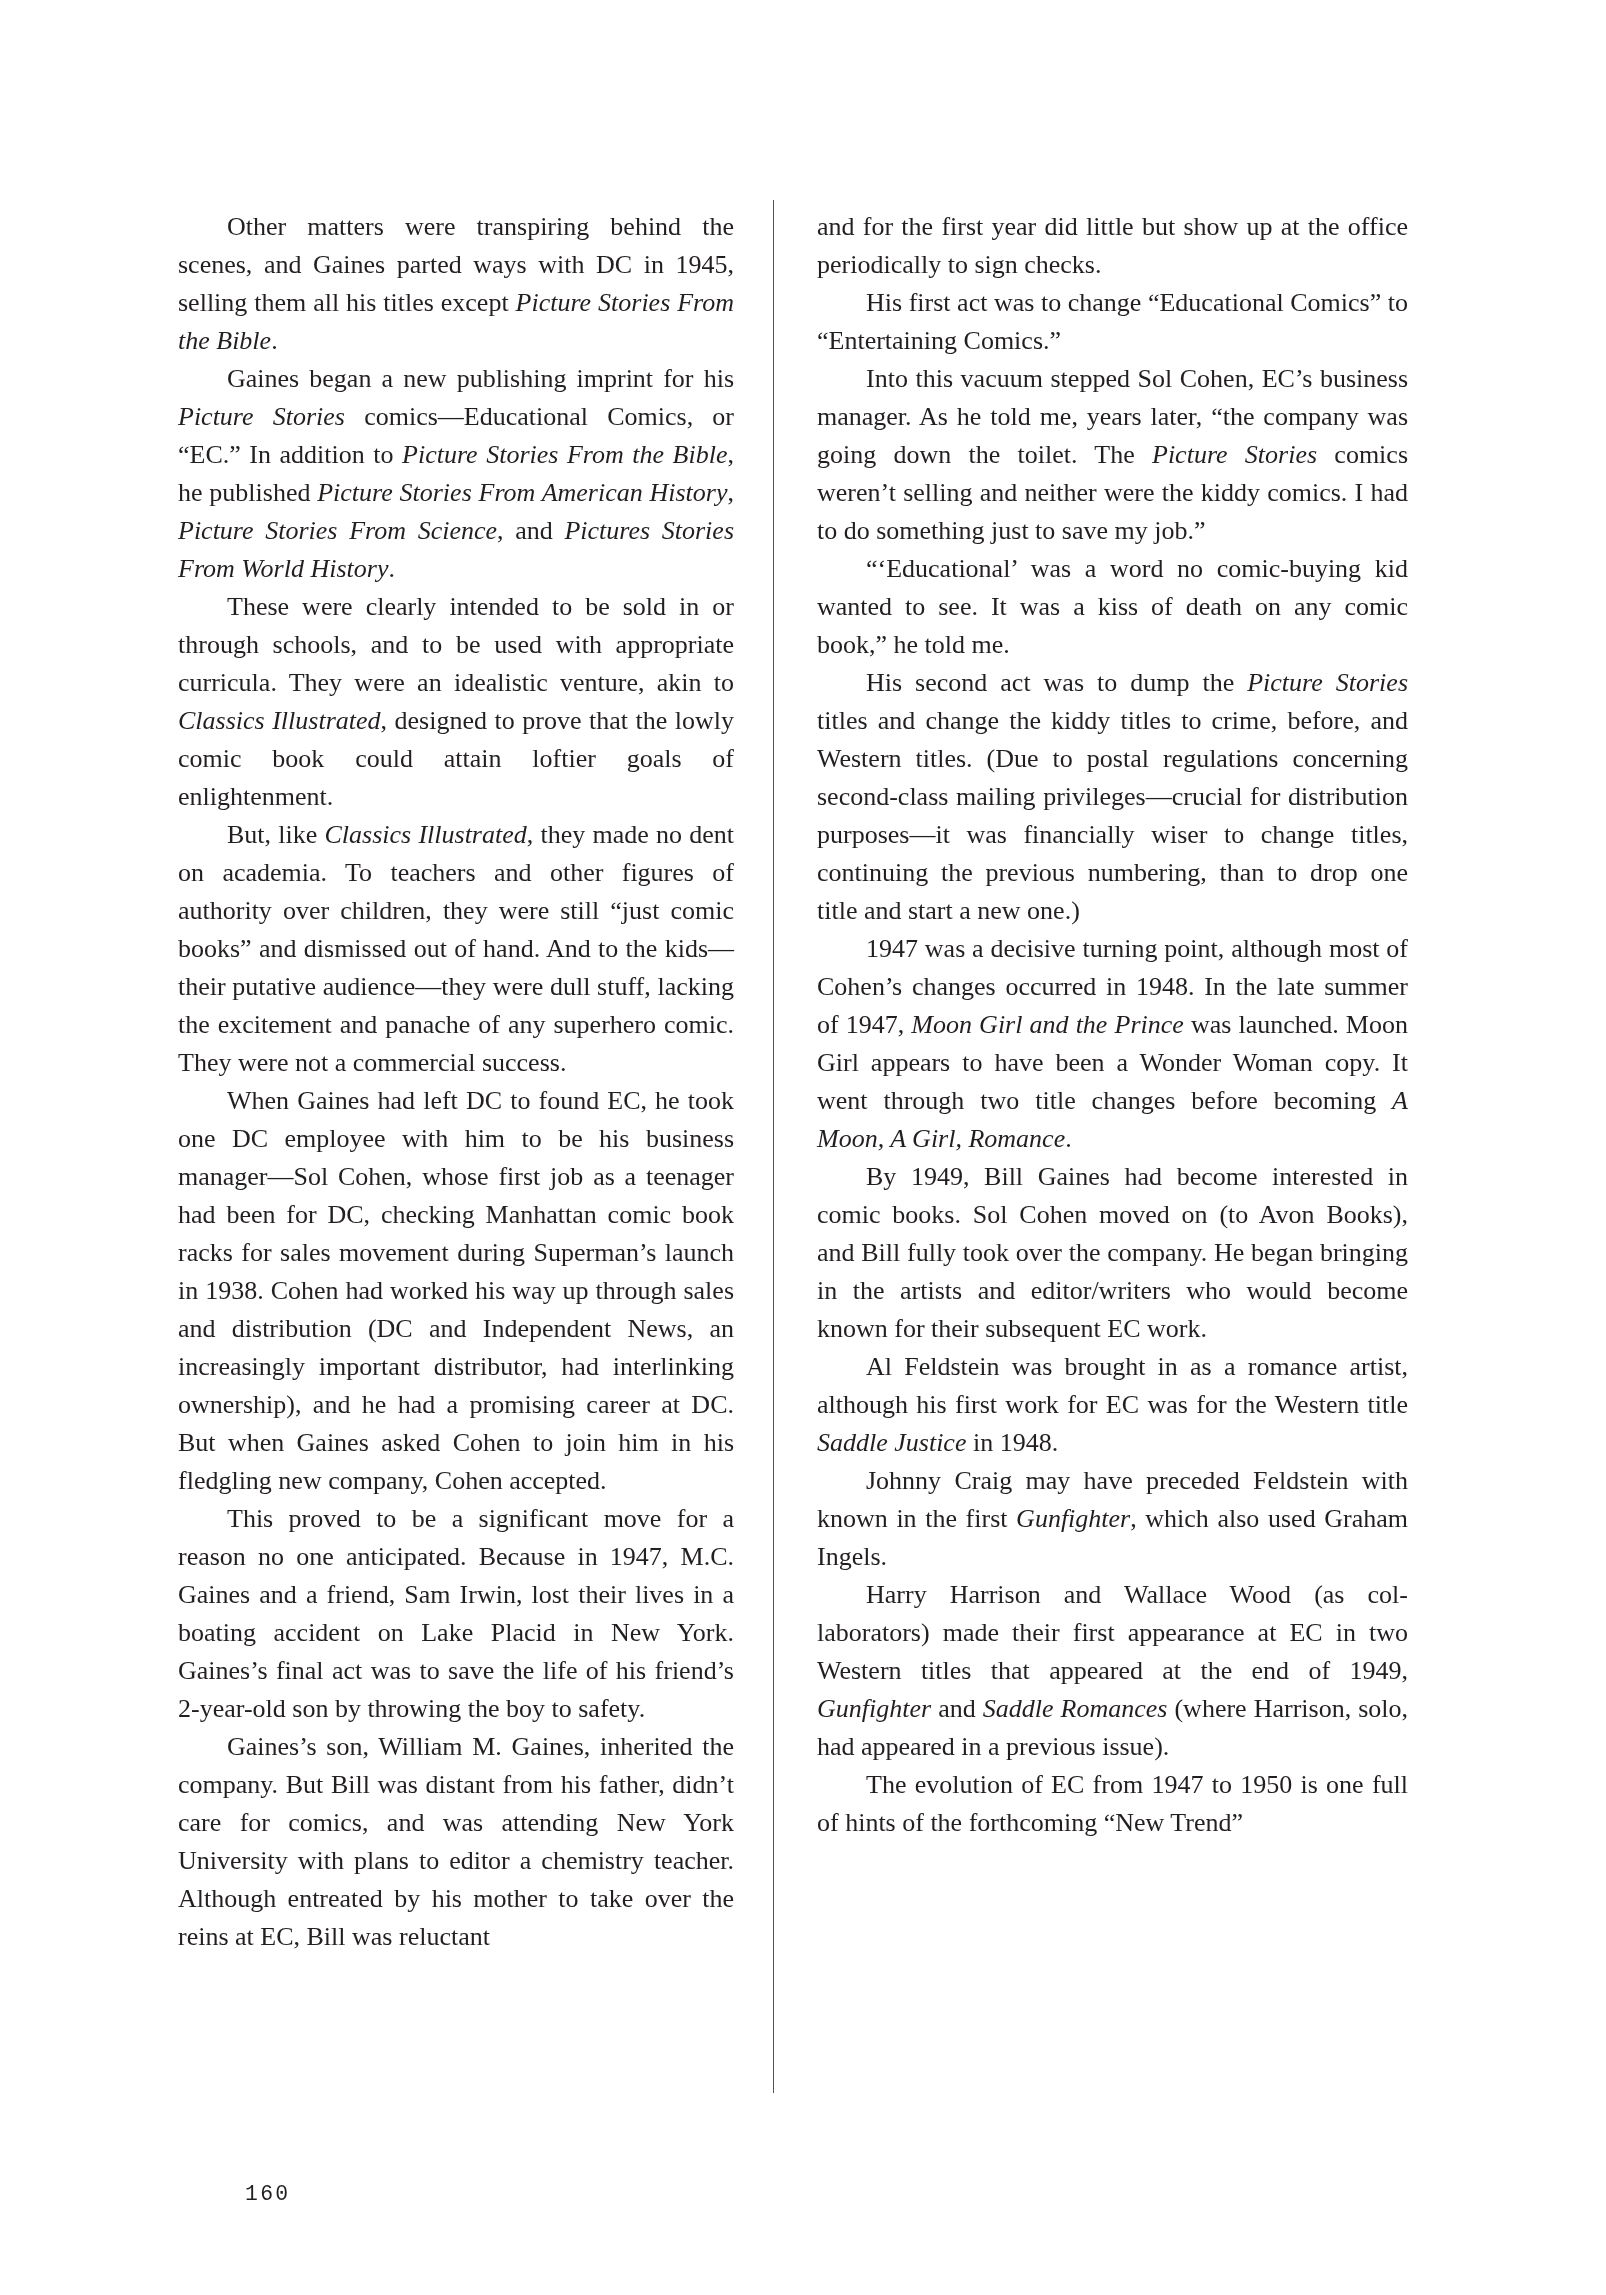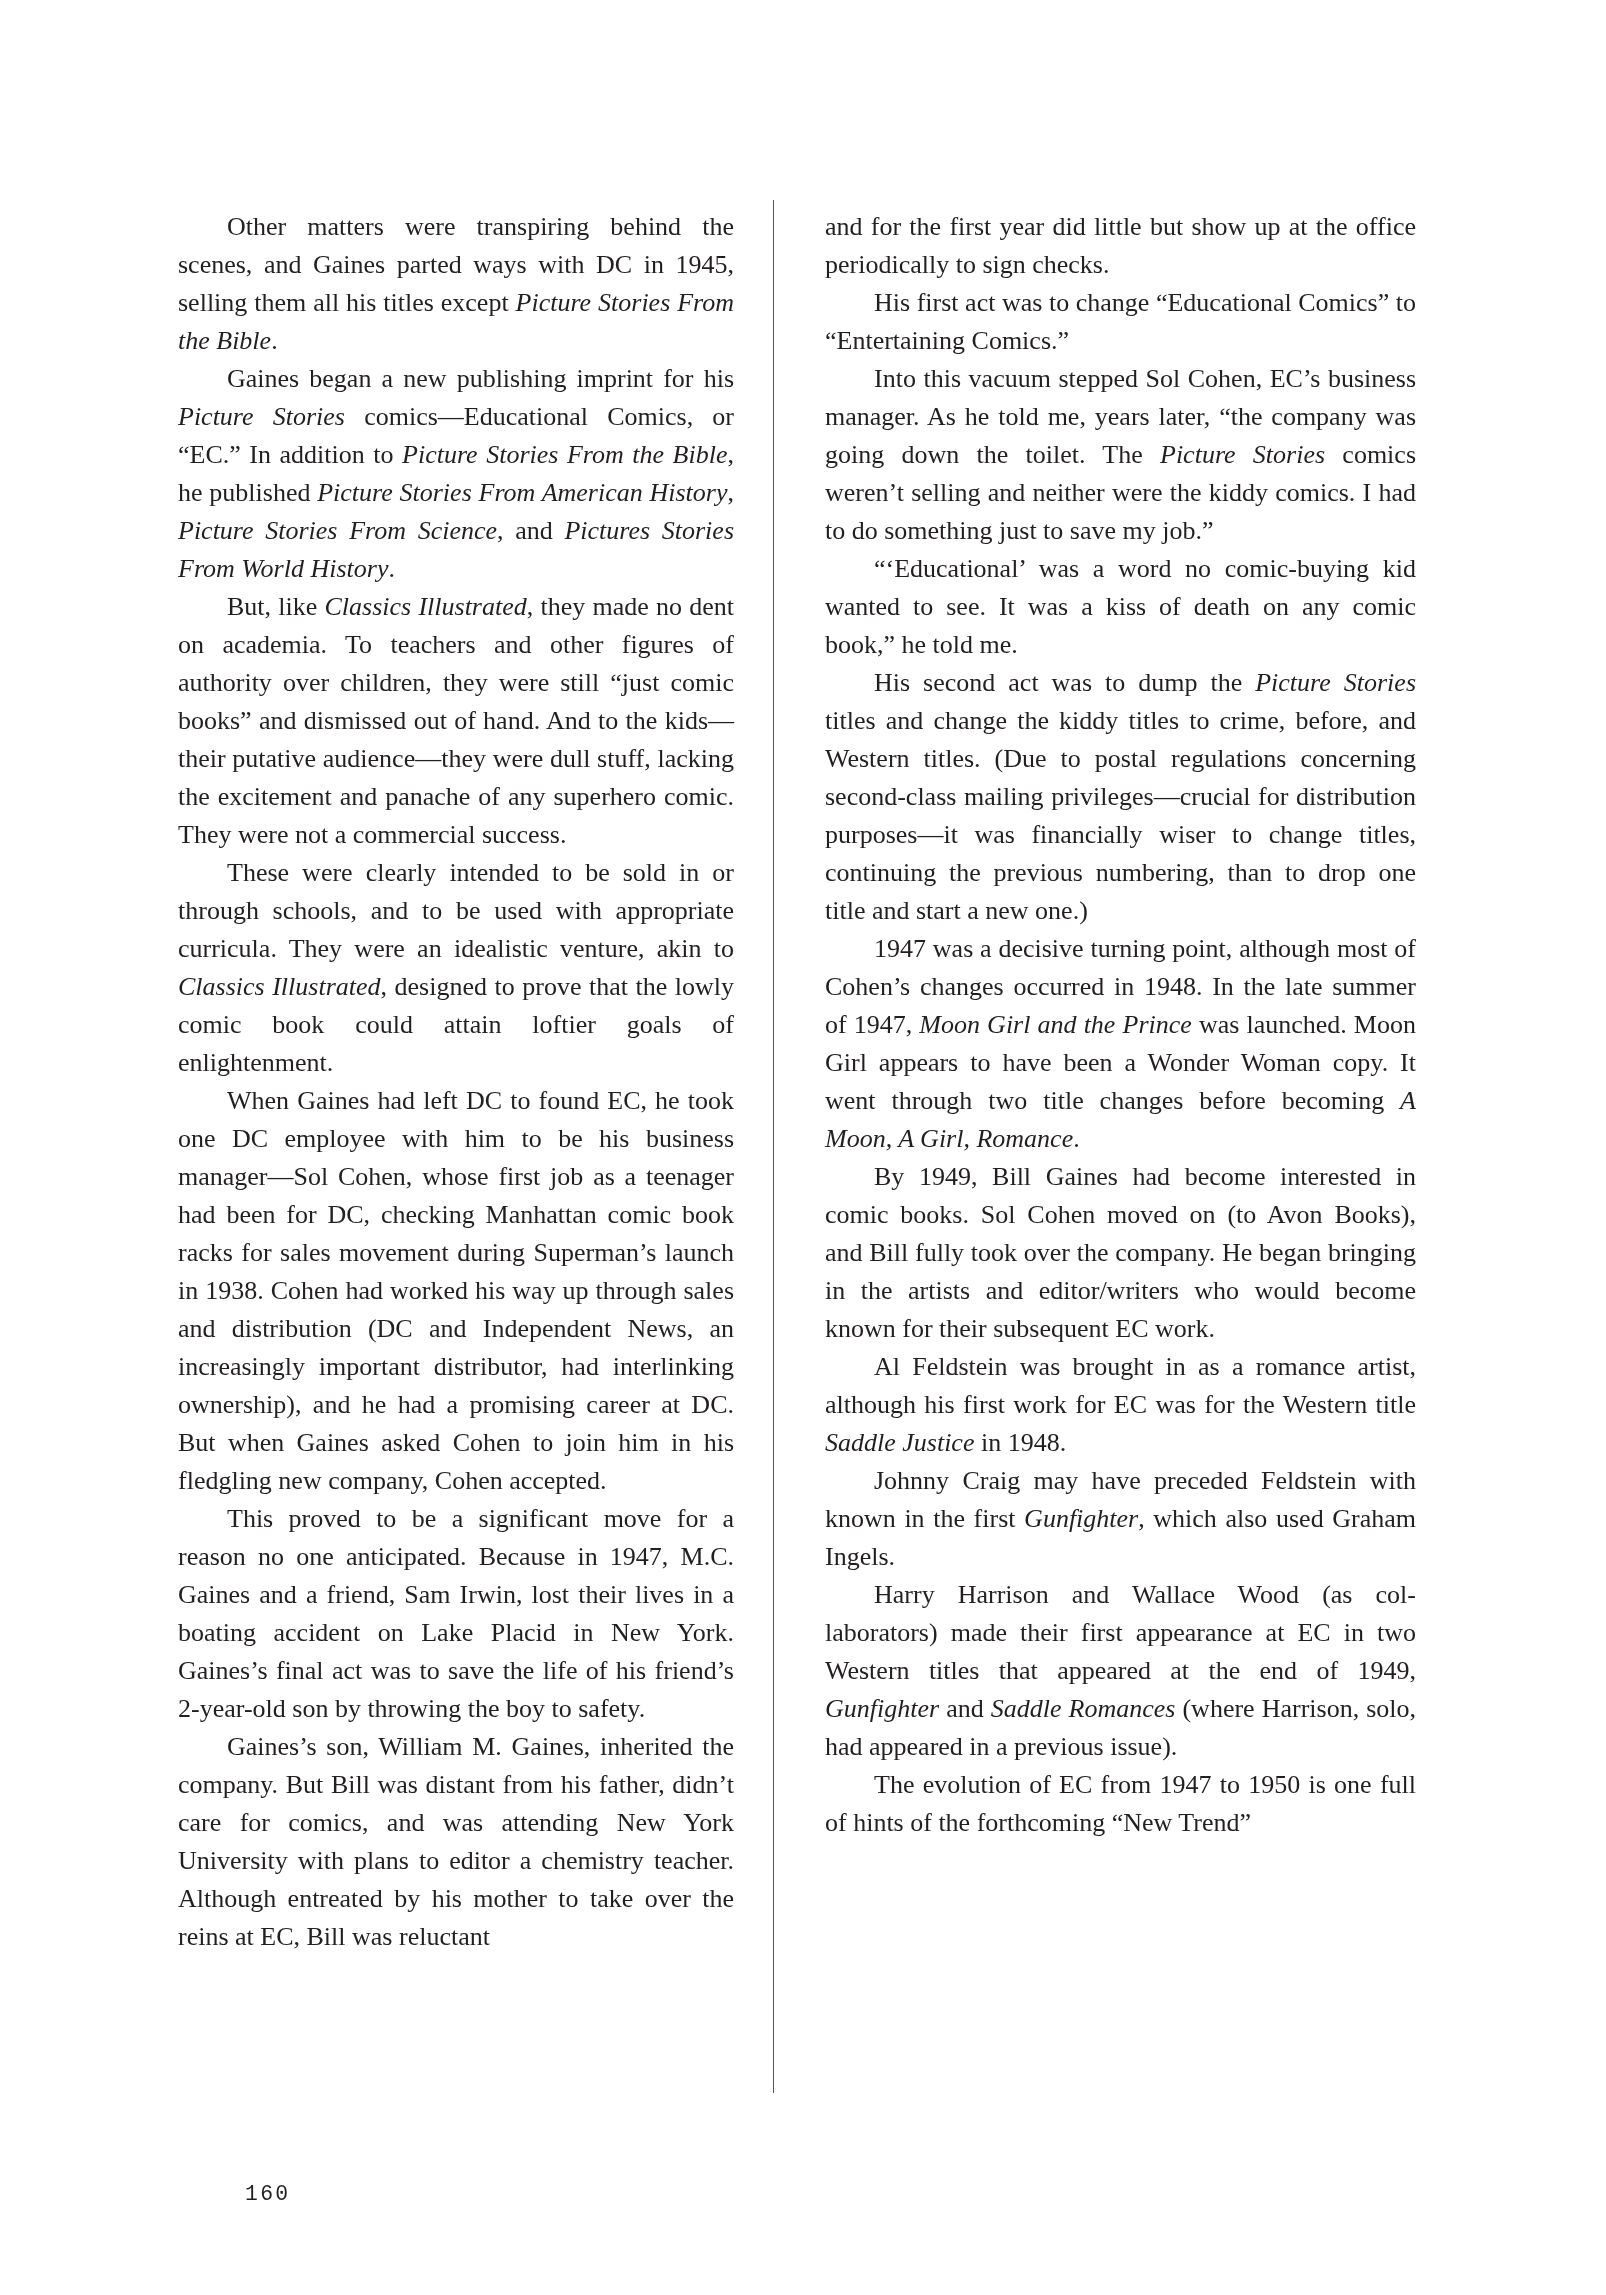--- a/index.html
+++ b/index.html
@@ -9,21 +9,21 @@
     position: absolute;
     top: 208px;
     font-family: "Liberation Serif", "DejaVu Serif", serif;
     font-size: 26px;
     line-height: 38px;
     color: #231f20;
     text-align: justify;
     hyphens: manual;
   }
   .col-left { left: 178px; width: 556px; }
-  .col-right { left: 817px; width: 591px; margin-left: 8px; }
+  .col-right { left: 817px; width: 591px; }
   .column p { margin: 0; text-indent: 49px; }
   .column p.cont { text-indent: 0; }
   .column em { font-style: italic; }
   .divider {
     position: absolute;
     left: 773px; top: 200px;
     width: 0.8px; height: 1893px;
     background: #555;
   }
   .folio {
@@ -35,22 +35,22 @@
     color: #231f20;
   }
 </style>
 </head>
 <body>
 
 <div class="page">
   <div class="column col-left">
       <p><span>Other matters were transpiring behind the scenes, and Gaines parted ways with DC in 1945, selling them all his titles except </span><em>Picture Stories From the Bible</em><span>.</span></p>
       <p><span>Gaines began a new publishing imprint for his </span><em>Picture Stories</em><span> comics—Educational Comics, or “EC.” In addition to </span><em>Picture Stories From the Bible</em><span>, he published </span><em>Picture Stories From American History</em><span>, </span><em>Picture Stories From Science</em><span>, and </span><em>Pictures Stories From World History</em><span>.</span></p>
+      <p><span>These were clearly intended to be sold in or through schools, and to be used with appropriate curricula. They were an idealistic venture, akin to </span><em>Classics Illustrated</em><span>, designed to prove that the lowly comic book could attain loftier goals of enlightenment.</span></p>
       <p><span>But, like </span><em>Classics Illustrated</em><span>, they made no dent on academia. To teachers and other figures of authority over children, they were still “just comic books” and dismissed out of hand. And to the kids—their putative audience—they were dull stuff, lacking the excitement and panache of any superhero comic. They were not a com­mercial success.</span></p>
-      <p><span>These were clearly intended to be sold in or through schools, and to be used with appropriate curricula. They were an idealistic venture, akin to </span><em>Classics Illustrated</em><span>, designed to prove that the lowly comic book could attain loftier goals of enlightenment.</span></p>
       <p><span>When Gaines had left DC to found EC, he took one DC employee with him to be his busi­ness manager—Sol Cohen, whose first job as a teenager had been for DC, checking Manhattan comic book racks for sales movement during Superman’s launch in 1938. Cohen had worked his way up through sales and distribution (DC and Independent News, an increasingly impor­tant distributor, had interlinking ownership), and he had a promising career at DC. But when Gaines asked Cohen to join him in his fledgling new company, Cohen accepted.</span></p>
       <p><span>This proved to be a significant move for a reason no one anticipated. Because in 1947, M.C. Gaines and a friend, Sam Irwin, lost their lives in a boating accident on Lake Placid in New York. Gaines’s final act was to save the life of his friend’s 2-year-old son by throwing the boy to safety.</span></p>
       <p><span>Gaines’s son, William M. Gaines, inherited the company. But Bill was distant from his father, didn’t care for comics, and was attending New York University with plans to editor a chem­istry teacher. Although entreated by his mother to take over the reins at EC, Bill was reluctant</span></p>
     </div>
   <div class="divider"></div>
   <div class="column col-right">
       <p class="cont"><span>and for the first year did little but show up at the office periodically to sign checks.</span></p>
       <p><span>His first act was to change “Educational Comics” to “Entertaining Comics.”</span></p>
       <p><span>Into this vacuum stepped Sol Cohen, EC’s business manager. As he told me, years later, “the company was going down the toilet. The </span><em>Picture Stories</em><span> comics weren’t selling and neither were the kiddy comics. I had to do something just to save my job.”</span></p>
       <p><span>“‘Educational’ was a word no comic-buying kid wanted to see. It was a kiss of death on any comic book,” he told me.</span></p>

